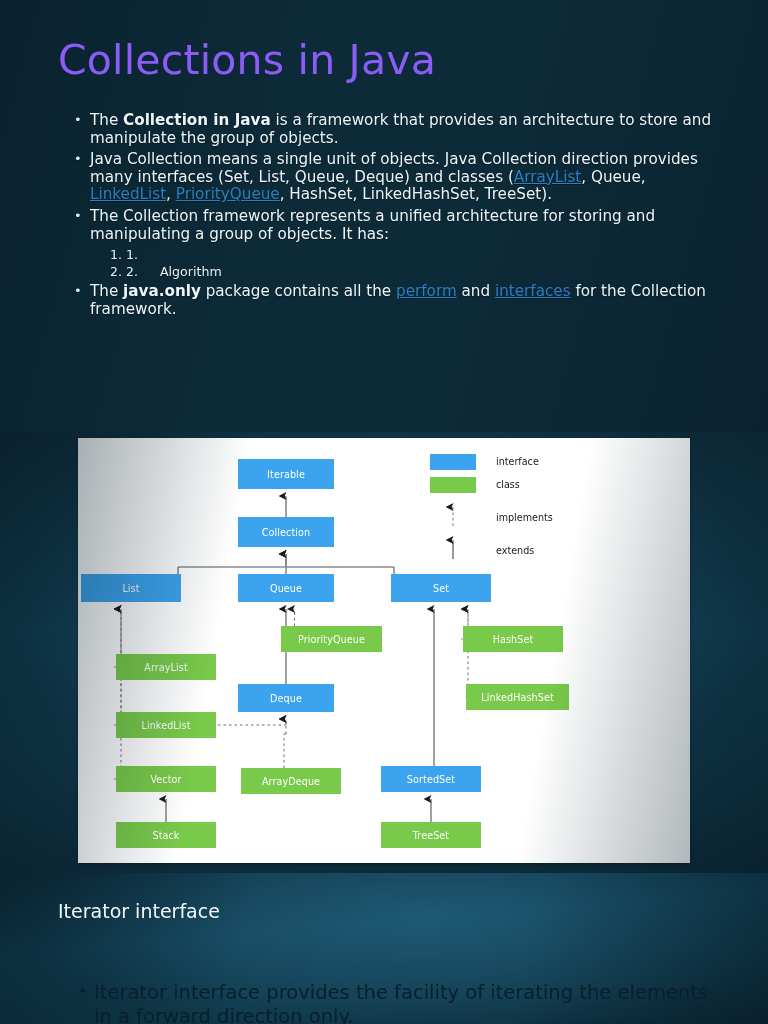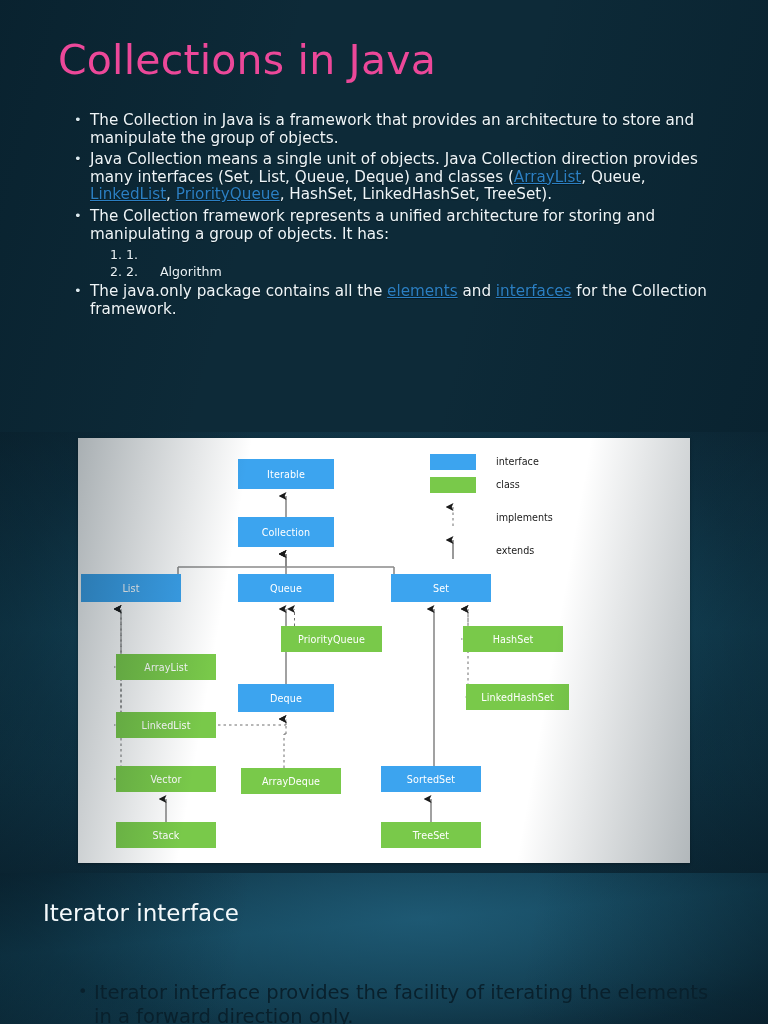--- a/index.html
+++ b/index.html
@@ -22,38 +22,38 @@
     overflow: hidden;
   }
   .slide1::after {
     content: ""; position: absolute; inset: 0;
     background: linear-gradient(105deg, rgba(6,28,40,0.55) 0%, rgba(6,28,40,0) 35%, rgba(6,28,40,0) 62%, rgba(6,28,40,0.5) 100%);
     pointer-events: none;
   }
 
   .s1-title {
     position: absolute; left: 58px; top: 36px;
-    font-size: 41px; font-weight: 400; color: #ec4899;
+    font-size: 41px; font-weight: 400; color: #8b5cf6;
     letter-spacing: 0.2px; z-index: 3;
   }
 
   .s1-body {
     position: absolute; left: 70px; top: 112px; width: 648px; z-index: 3;
   }
   .bullet {
     position: relative; padding-left: 20px;
     color: #eef5f8; font-size: 15.2px; line-height: 17.6px;
     margin-bottom: 4px;
     text-shadow: 0 1px 1px rgba(0,0,0,0.35);
   }
   .bullet::before {
     content: "•"; position: absolute; left: 4px; top: -1px;
     font-size: 13px; color: #dbe9ef;
   }
-  .bullet b { font-weight: 400; text-align: center; }
+  .bullet b { font-weight: 700; text-align: center; }
   .lnk { color: #2b7fc2; text-decoration: underline; }
 
   .numlist { margin: 1px 0 3px 0; padding-left: 56px; }
   .numrow {
     position: relative; color: #e8f1f5; font-size: 12.6px; line-height: 16.4px;
     padding-left: 34px;
     text-shadow: 0 1px 1px rgba(0,0,0,0.3);
   }
   .numrow .num { position: absolute; left: 0; top: 0; }
 
@@ -101,22 +101,22 @@
       radial-gradient(ellipse 85% 140% at 55% 30%, rgba(34,96,124,0.7) 0%, rgba(16,55,73,0.3) 60%, rgba(8,30,42,0) 88%),
       linear-gradient(175deg, #0d2d3d 0%, #14485e 38%, #10394b 72%, #0b2634 100%);
     overflow: hidden;
   }
   .slide3::after {
     content:""; position:absolute; inset:0;
     background: linear-gradient(100deg, rgba(5,22,32,0.5) 0%, rgba(5,22,32,0) 32%, rgba(5,22,32,0) 68%, rgba(5,22,32,0.45) 100%);
     pointer-events:none;
   }
   .s3-title {
-    position: absolute; left: 43px; top: 27px; z-index: 3;
-    font-size: 23px; color: #f4f9fb; font-weight: 400;
+    position: absolute; left: 58px; top: 27px; z-index: 3;
+    font-size: 19px; color: #f4f9fb; font-weight: 400;
   }
   .s3-body { position: absolute; left: 76px; top: 108px; width: 640px; z-index: 3; }
   .s3-bullet {
     position: relative; padding-left: 18px;
     color: #09202c; font-size: 19.5px; line-height: 24px;
   }
   .s3-bullet::before {
     content: "•"; position: absolute; left: 2px; top: -1px; font-size: 16px; color: #09202c;
   }
 </style>
@@ -131,21 +131,21 @@
       <div id="s1-bullets">
           <div class="bullet"><span>The </span><b>Collection in Java</b><span> is a framework that provides an architecture to store and manipulate the group of objects.</span></div>
           <div class="bullet"><span>Java Collection means a single unit of objects. Java Collection direction provides many interfaces (Set, List, Queue, Deque) and classes (</span><span class="lnk">ArrayList</span><span>, Queue, </span><span class="lnk">LinkedList</span><span>, </span><span class="lnk">PriorityQueue</span><span>, HashSet, LinkedHashSet, TreeSet).</span></div>
           <div class="bullet"><span>The Collection framework represents a unified architecture for storing and manipulating a group of objects. It has:</span></div>
         </div>
       <ol class="numlist" id="s1-numlist">
           <li class="numrow"><span class="num">1.</span></li>
           <li class="numrow"><span class="num">2.</span><span>Algorithm</span></li>
         </ol>
       <div id="s1-last">
-          <div class="bullet"><span>The </span><b>java.only</b><span> package contains all the </span><span class="lnk">elements</span><span> and </span><span class="lnk">interfaces</span><span> for the Collection framework.</span></div>
+          <div class="bullet"><span>The </span><b>java.only</b><span> package contains all the </span><span class="lnk">perform</span><span> and </span><span class="lnk">interfaces</span><span> for the Collection framework.</span></div>
         </div>
     </div>
   </section>
 
   <section class="slide2">
     <div class="diagram">
       <svg class="diag-svg" id="diag-edges" width="612" height="425">
         <defs>
           <marker id="arrowhead" markerWidth="9" markerHeight="9" refX="4" refY="7.5" orient="auto" markerUnits="userSpaceOnUse">
             <path d="M4,0 L8,8 L4,6.2 L0,8 Z" fill="#1a1a1a"></path>

